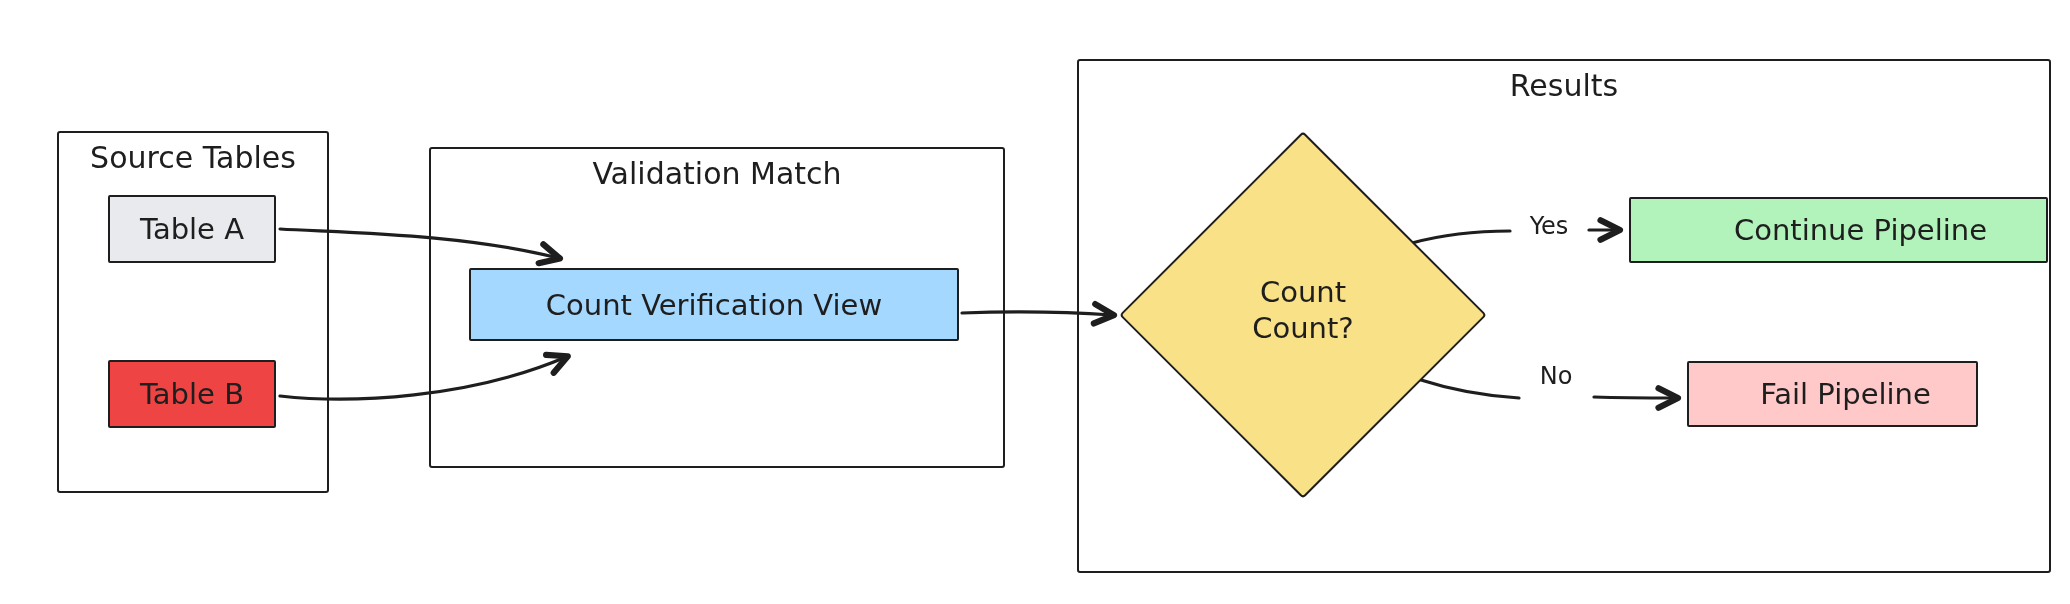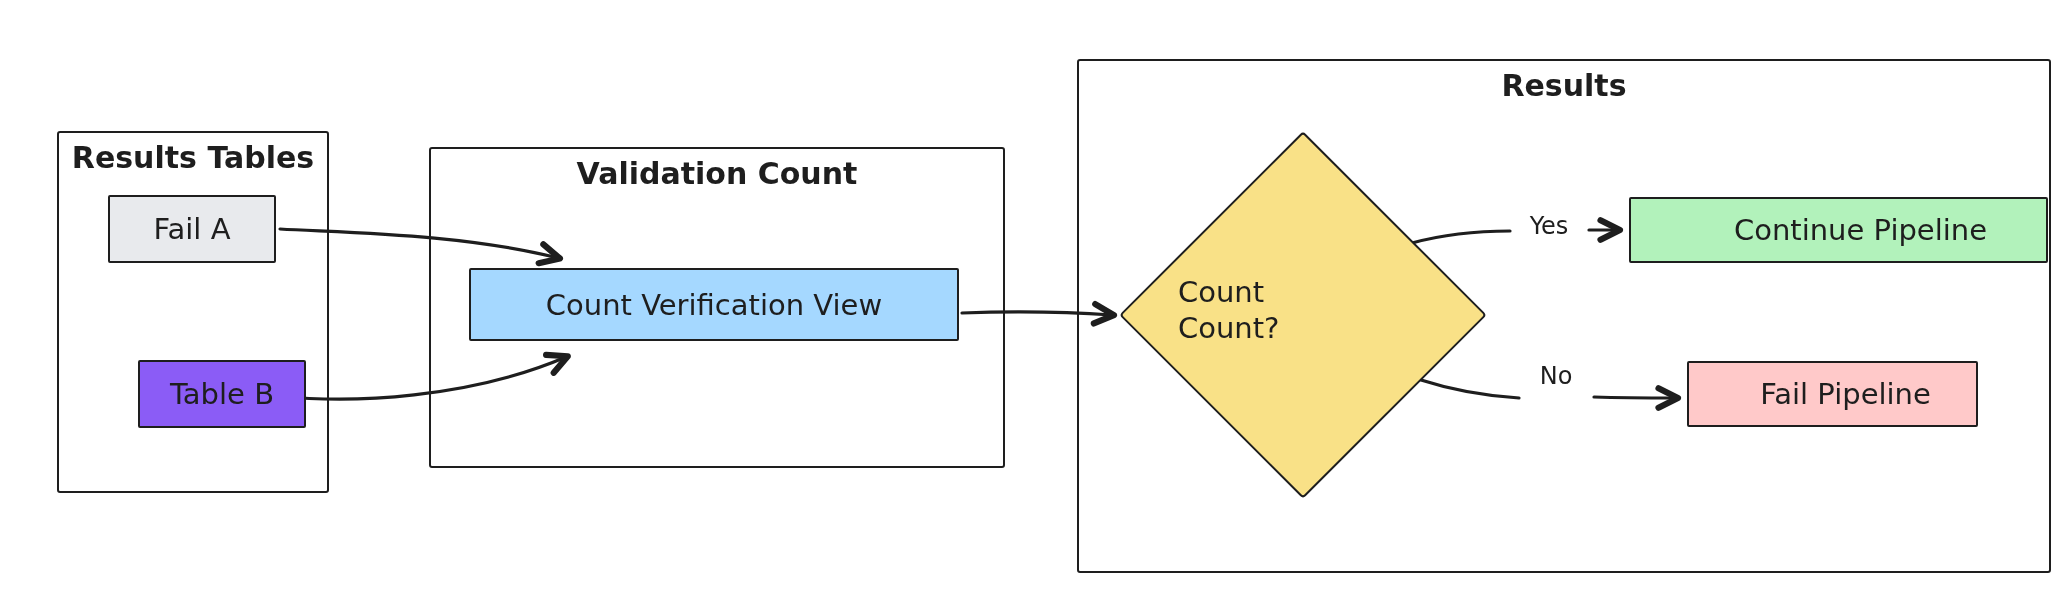--- a/index.html
+++ b/index.html
@@ -2,21 +2,21 @@
 <html><head>
 <meta charset="utf-8">
 <style>
   html, body { margin: 0; padding: 0; background: #ffffff; }
   .canvas {
     position: relative; width: 2070px; height: 604px; background: #ffffff;
     font-family: "DejaVu Sans", "Liberation Sans", sans-serif; color: #1e1e1e;
     overflow: hidden;
   }
   .group { position: absolute; border: 2px solid #1e1e1e; border-radius: 3px; z-index: 1; background: transparent; }
-  .group-label { position: absolute; top: 7px; left: 0; right: 0; text-align: center; font-size: 30px; font-weight: bold; }
+  .group-label { position: absolute; top: 7px; left: 0; right: 0; text-align: center; font-size: 30px; }
   #group-source-tables   { left: 57px;   top: 131px; width: 268px; height: 358px; }
   #group-validation-view { left: 429px;  top: 147px; width: 572px; height: 317px; }
   #group-results         { left: 1077px; top: 59px;  width: 970px; height: 510px; }
 
   .edges { position: absolute; left: 0; top: 0; z-index: 2; }
   .edges path { fill: none; stroke: #1e1e1e; stroke-width: 3.2px; stroke-linecap: round; stroke-linejoin: round; }
 
   .node {
     position: absolute; z-index: 3; border: 2.5px solid #1e1e1e; border-radius: 2px;
     display: flex; align-items: center; justify-content: center; font-size: 29px;
@@ -25,37 +25,37 @@
   #node-table-b                 { left: 108px;  top: 360px; width: 164px; height: 64px; }
   #node-count-verification-view { left: 469px;  top: 268px; width: 486px; height: 69px; }
   #node-continue-pipeline       { left: 1629px; top: 197px; width: 371px; height: 62px; }
   #node-fail-pipeline           { left: 1687px; top: 361px; width: 261px; height: 62px; }
 
   .diamond {
     position: absolute; left: 1173px; top: 185px; width: 256px; height: 256px;
     transform: rotate(45deg); border: 2.5px solid #1e1e1e; border-radius: 4px; z-index: 3;
   }
   .diamond-label {
-    position: absolute; left: 1178px; top: 274px; width: 250px; text-align: left;
+    position: absolute; left: 1178px; top: 274px; width: 250px; text-align: center;
     font-size: 29px; line-height: 36px; z-index: 4;
   }
   .edge-label { position: absolute; z-index: 4; font-size: 24px; text-align: center; }
   #edge-label-yes { left: 1516px; top: 212px; width: 66px; }
   #edge-label-no  { left: 1526px; top: 362px; width: 60px; }
 </style>
 </head>
 <body>
 
 <div class="canvas">
 
   <div class="group" id="group-source-tables">
-    <div class="group-label">Results Tables</div>
+    <div class="group-label">Source Tables</div>
   </div>
   <div class="group" id="group-validation-view">
-    <div class="group-label">Validation Count</div>
+    <div class="group-label">Validation Match</div>
   </div>
   <div class="group" id="group-results">
     <div class="group-label">Results</div>
   </div>
 
   <svg class="edges" width="2070" height="604" viewBox="0 0 2070 604">
     <defs>
       <marker id="arrowhead" viewBox="0 0 14 14" refX="11" refY="7" markerWidth="8.5" markerHeight="8.5" orient="auto">
         <path d="M2,2 L12,7 L2,12" fill="none" stroke="#1e1e1e" stroke-width="2.4" stroke-linecap="round" stroke-linejoin="round"></path>
       </marker>
@@ -63,23 +63,23 @@
     <path d="M 280 229 C 350 233, 462 234, 558 258" marker-end="url(#arrowhead)"></path>
     <path d="M 280 396 C 352 404, 470 398, 566 357" marker-end="url(#arrowhead)"></path>
     <path d="M 962 313 C 1012 311, 1070 312, 1112 315" marker-end="url(#arrowhead)"></path>
     <path d="M 1412 243 C 1445 234, 1478 231, 1510 231"></path>
     <path d="M 1589 230 L 1618 230" marker-end="url(#arrowhead)"></path>
     <path d="M 1421 380 C 1455 391, 1487 396, 1519 398"></path>
     <path d="M 1594 397 C 1625 398, 1652 398, 1676 398" marker-end="url(#arrowhead)"></path>
   </svg>
 
   <div class="node" id="node-table-a" style="background: rgb(232, 234, 237);">
-    <span>Fail A</span>
+    <span>Table A</span>
   </div>
-  <div class="node" id="node-table-b" style="background: #8b5cf6; margin-left: 30px;">
+  <div class="node" id="node-table-b" style="background: #ef4444;">
     <span>Table B</span>
   </div>
   <div class="node" id="node-count-verification-view" style="background: rgb(165, 216, 255);">
     <span>Count Verification View</span>
   </div>
 
   <div class="diamond" style="background: rgb(249, 225, 135);"></div>
   <div class="diamond-label">
     <div>Count</div>
     <div>Count?</div>

